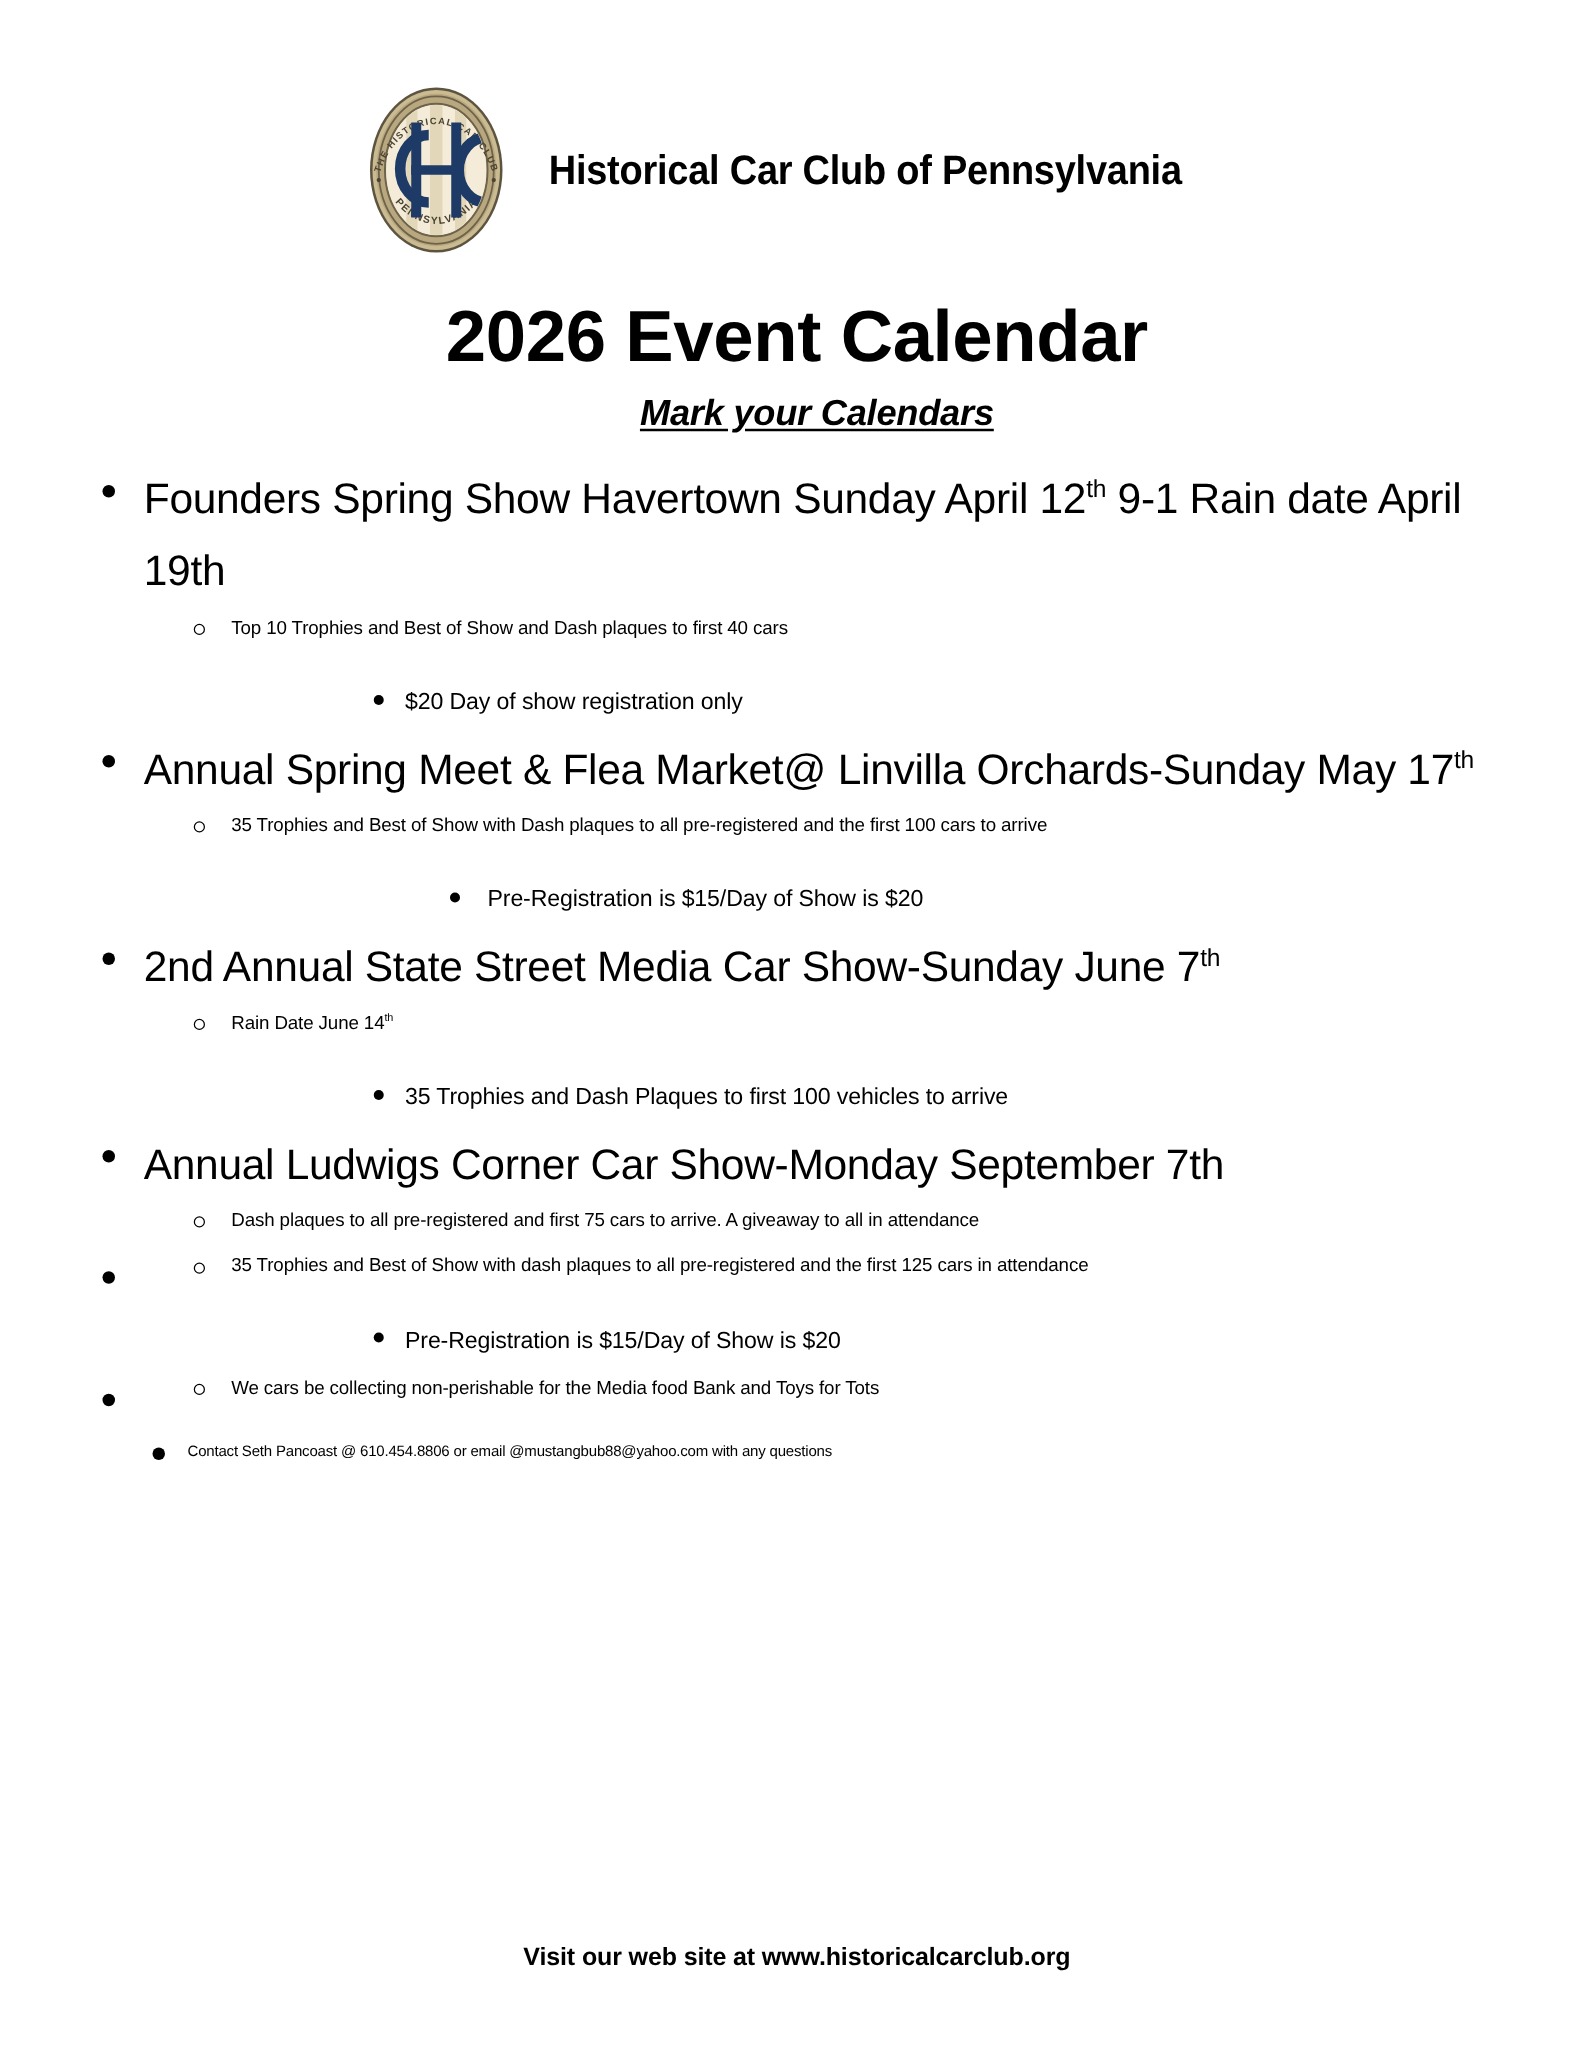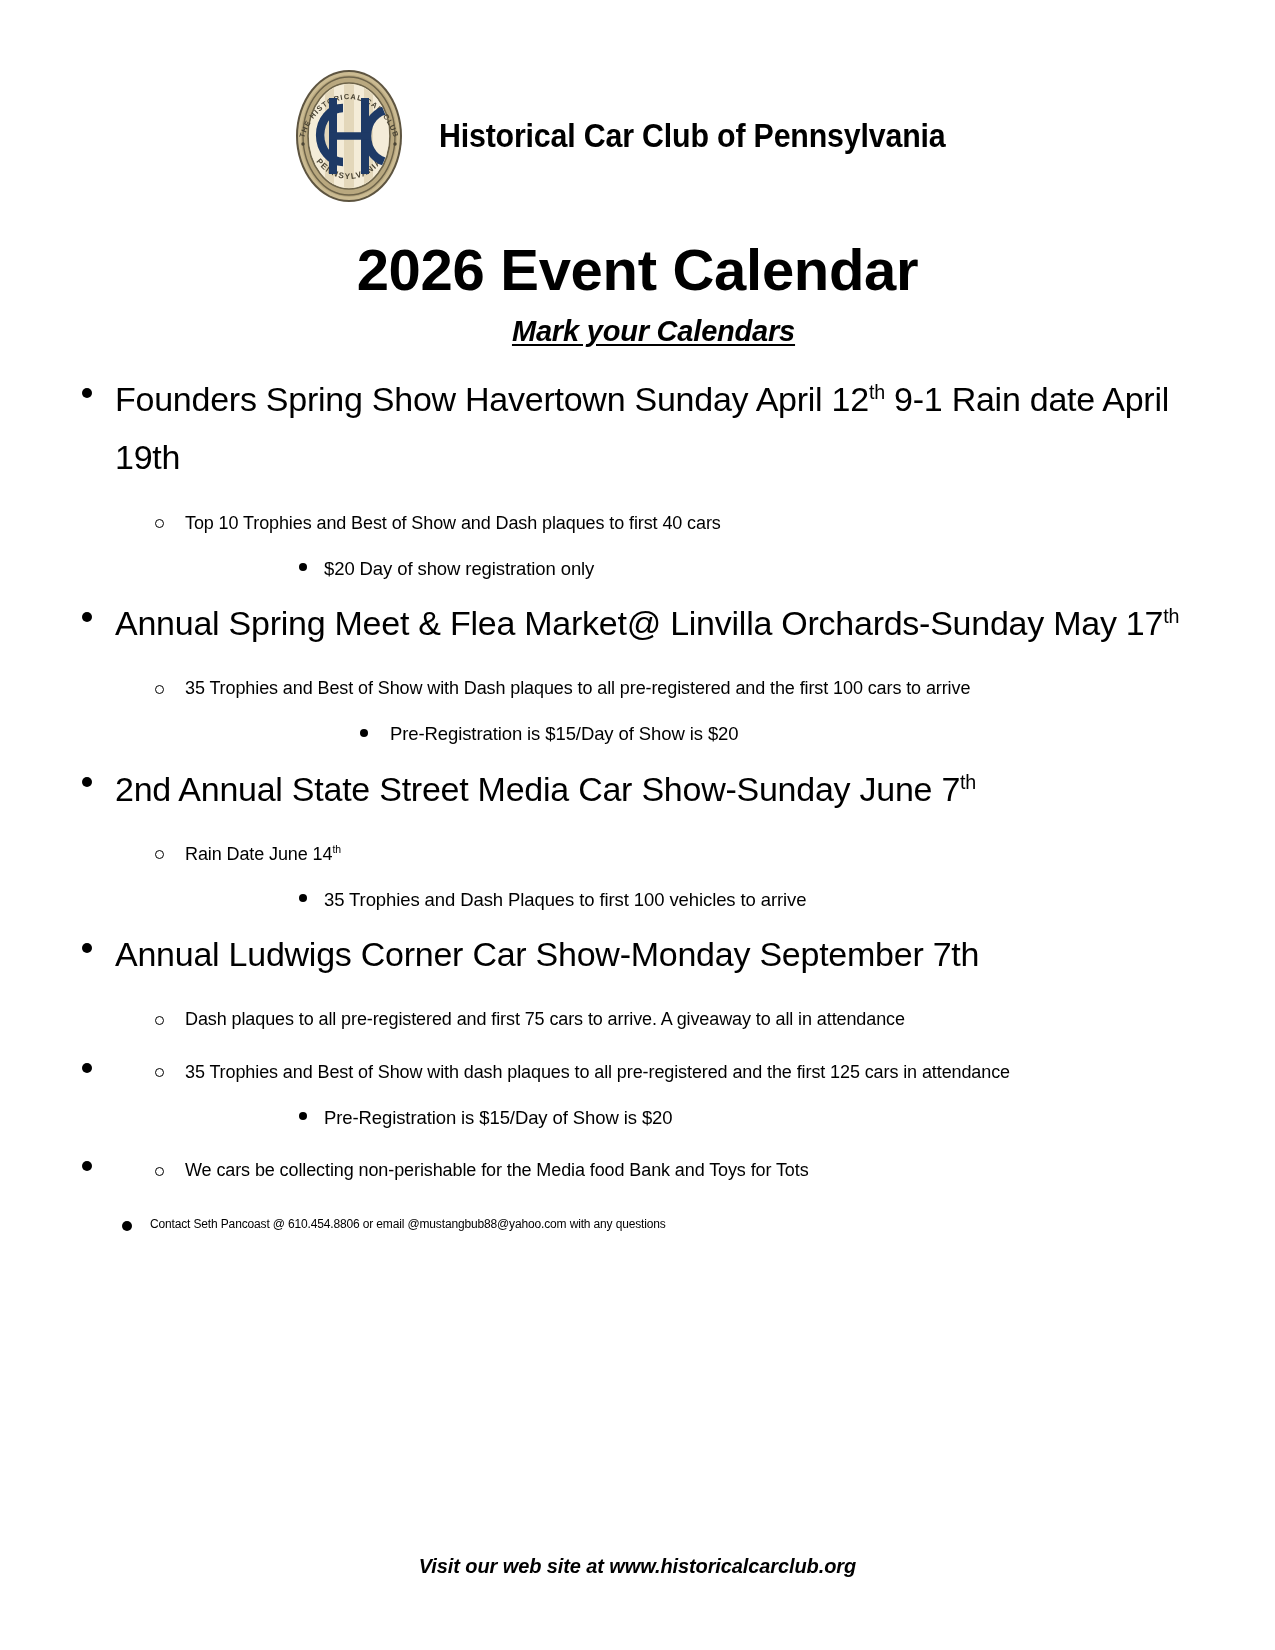--- a/index.html
+++ b/index.html
@@ -87,43 +87,43 @@
     left: 82px;
     top: 0.52em;
     width: 10px;
     height: 10px;
     border-radius: 50%;
     background: #000;
   }
 
   .lvl2 {
     position: relative;
-    font-size: 18px;
+    font-size: 15px;
     line-height: 1.82;
     padding-left: 185px;
-    margin-top: 20px;
+    margin-top: 2px;
     letter-spacing: -0.1px;
   }
   .lvl2 > .bullet {
     position: absolute;
     left: 155px;
     top: 0.68em;
     width: 9px;
     height: 9px;
     border-radius: 50%;
     border: 1.6px solid #000;
     box-sizing: border-box;
     background: transparent;
   }
 
   .lvl3 {
     position: relative;
     font-size: 18.5px;
     line-height: 1.8;
-    margin-top: 12px;
+    margin-top: 28px;
     letter-spacing: -0.1px;
   }
   .lvl3 > .bullet {
     position: absolute;
     top: 0.62em;
     width: 8px;
     height: 8px;
     border-radius: 50%;
     background: #000;
   }
@@ -162,21 +162,20 @@
 
   .footer {
     position: absolute;
     left: 0;
     right: 0;
     bottom: 72px;
     text-align: center;
     font-size: 20px;
     font-weight: bold;
     letter-spacing: -0.1px;
-    font-style: italic;
   }
 </style>
 </head>
 <body>
 
 <div class="page">
 
   <div class="header">
 
     <div class="logo">

